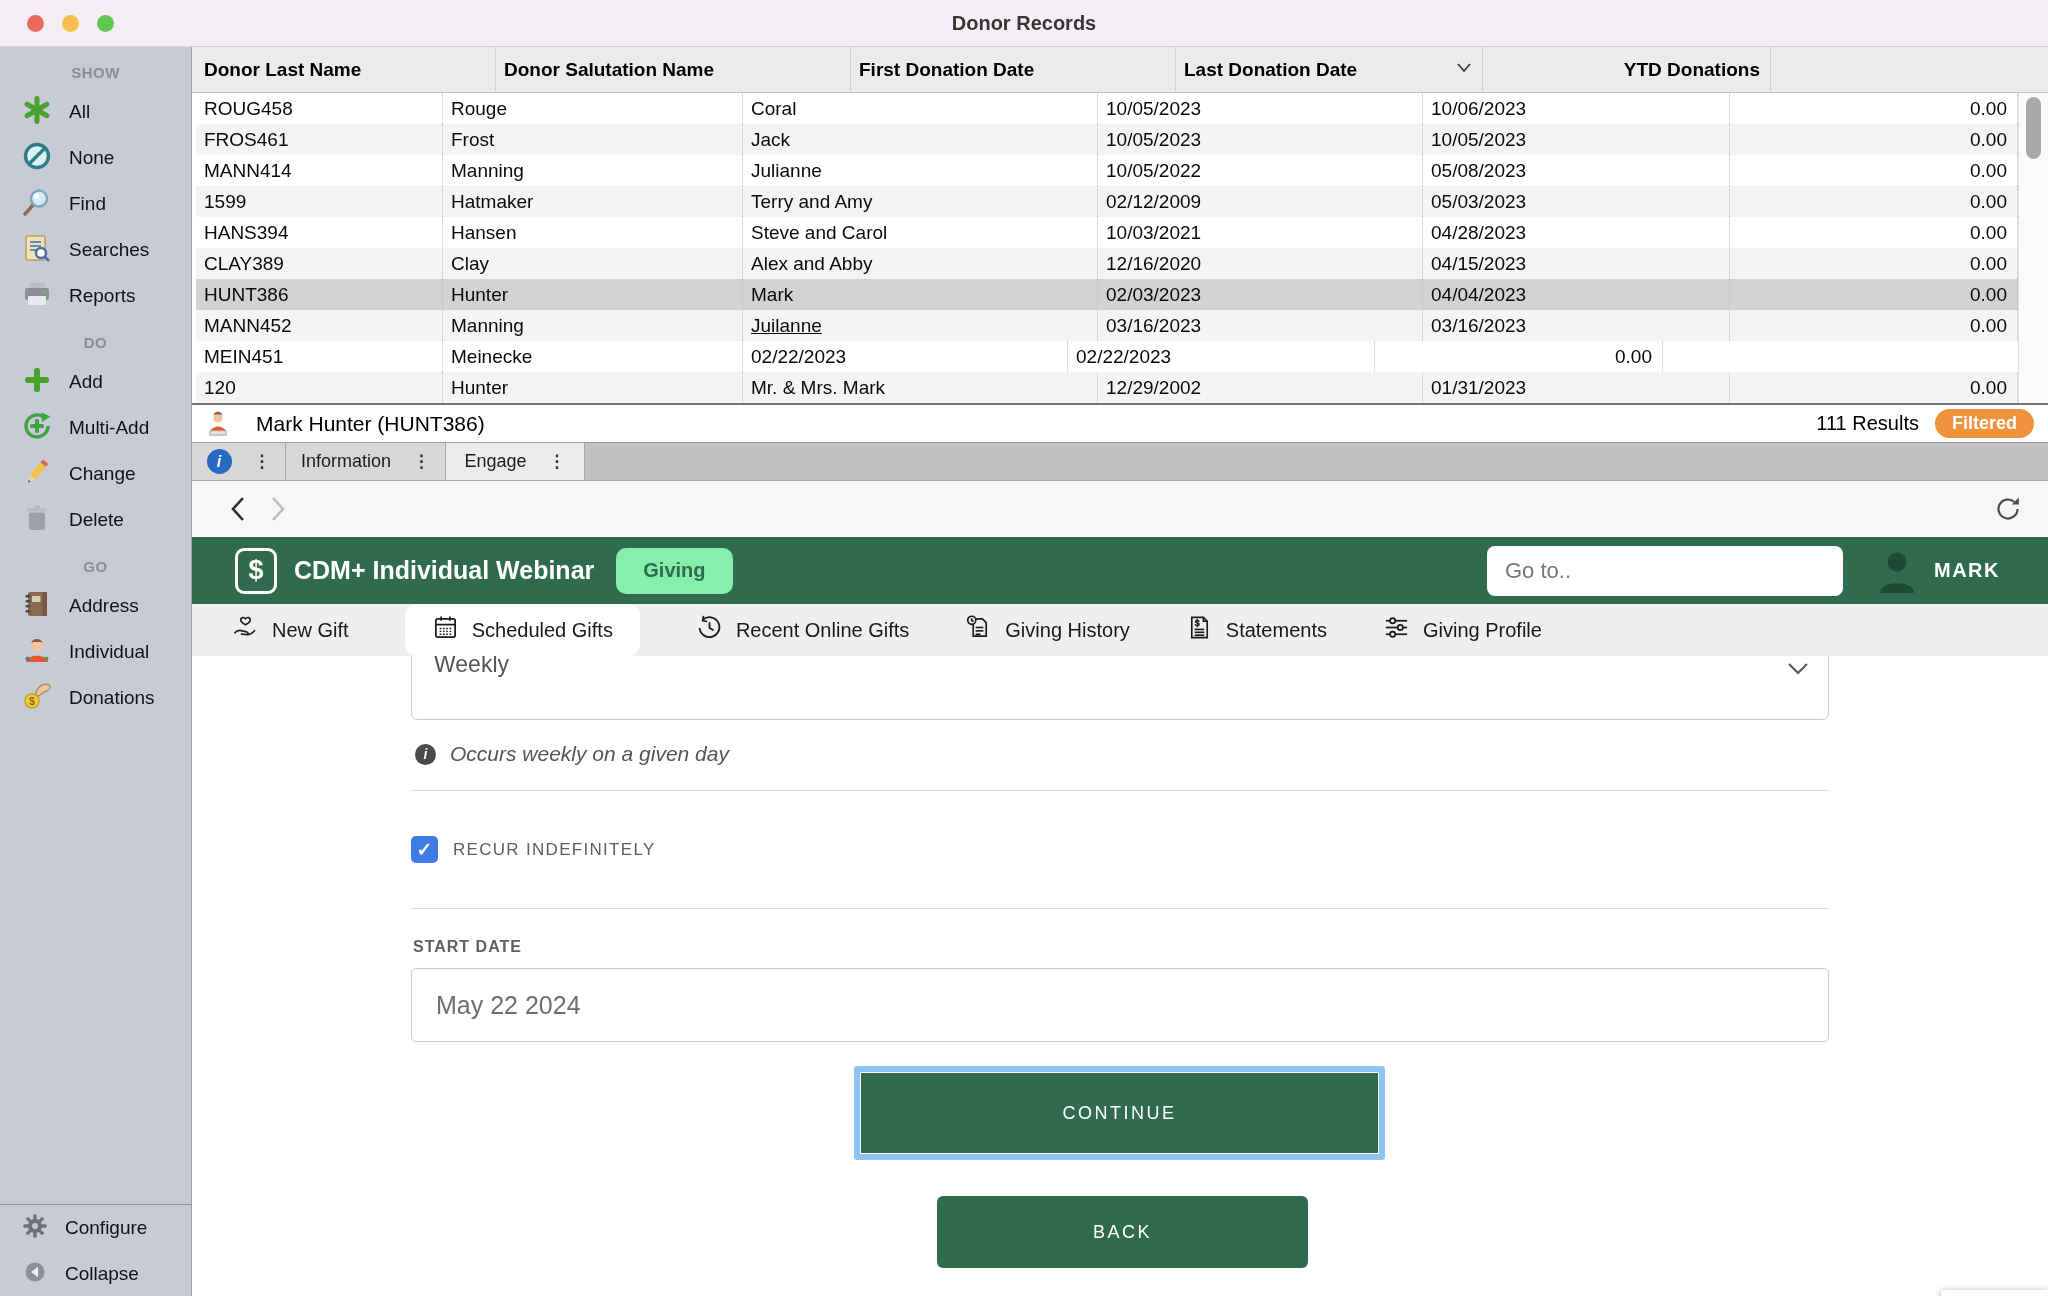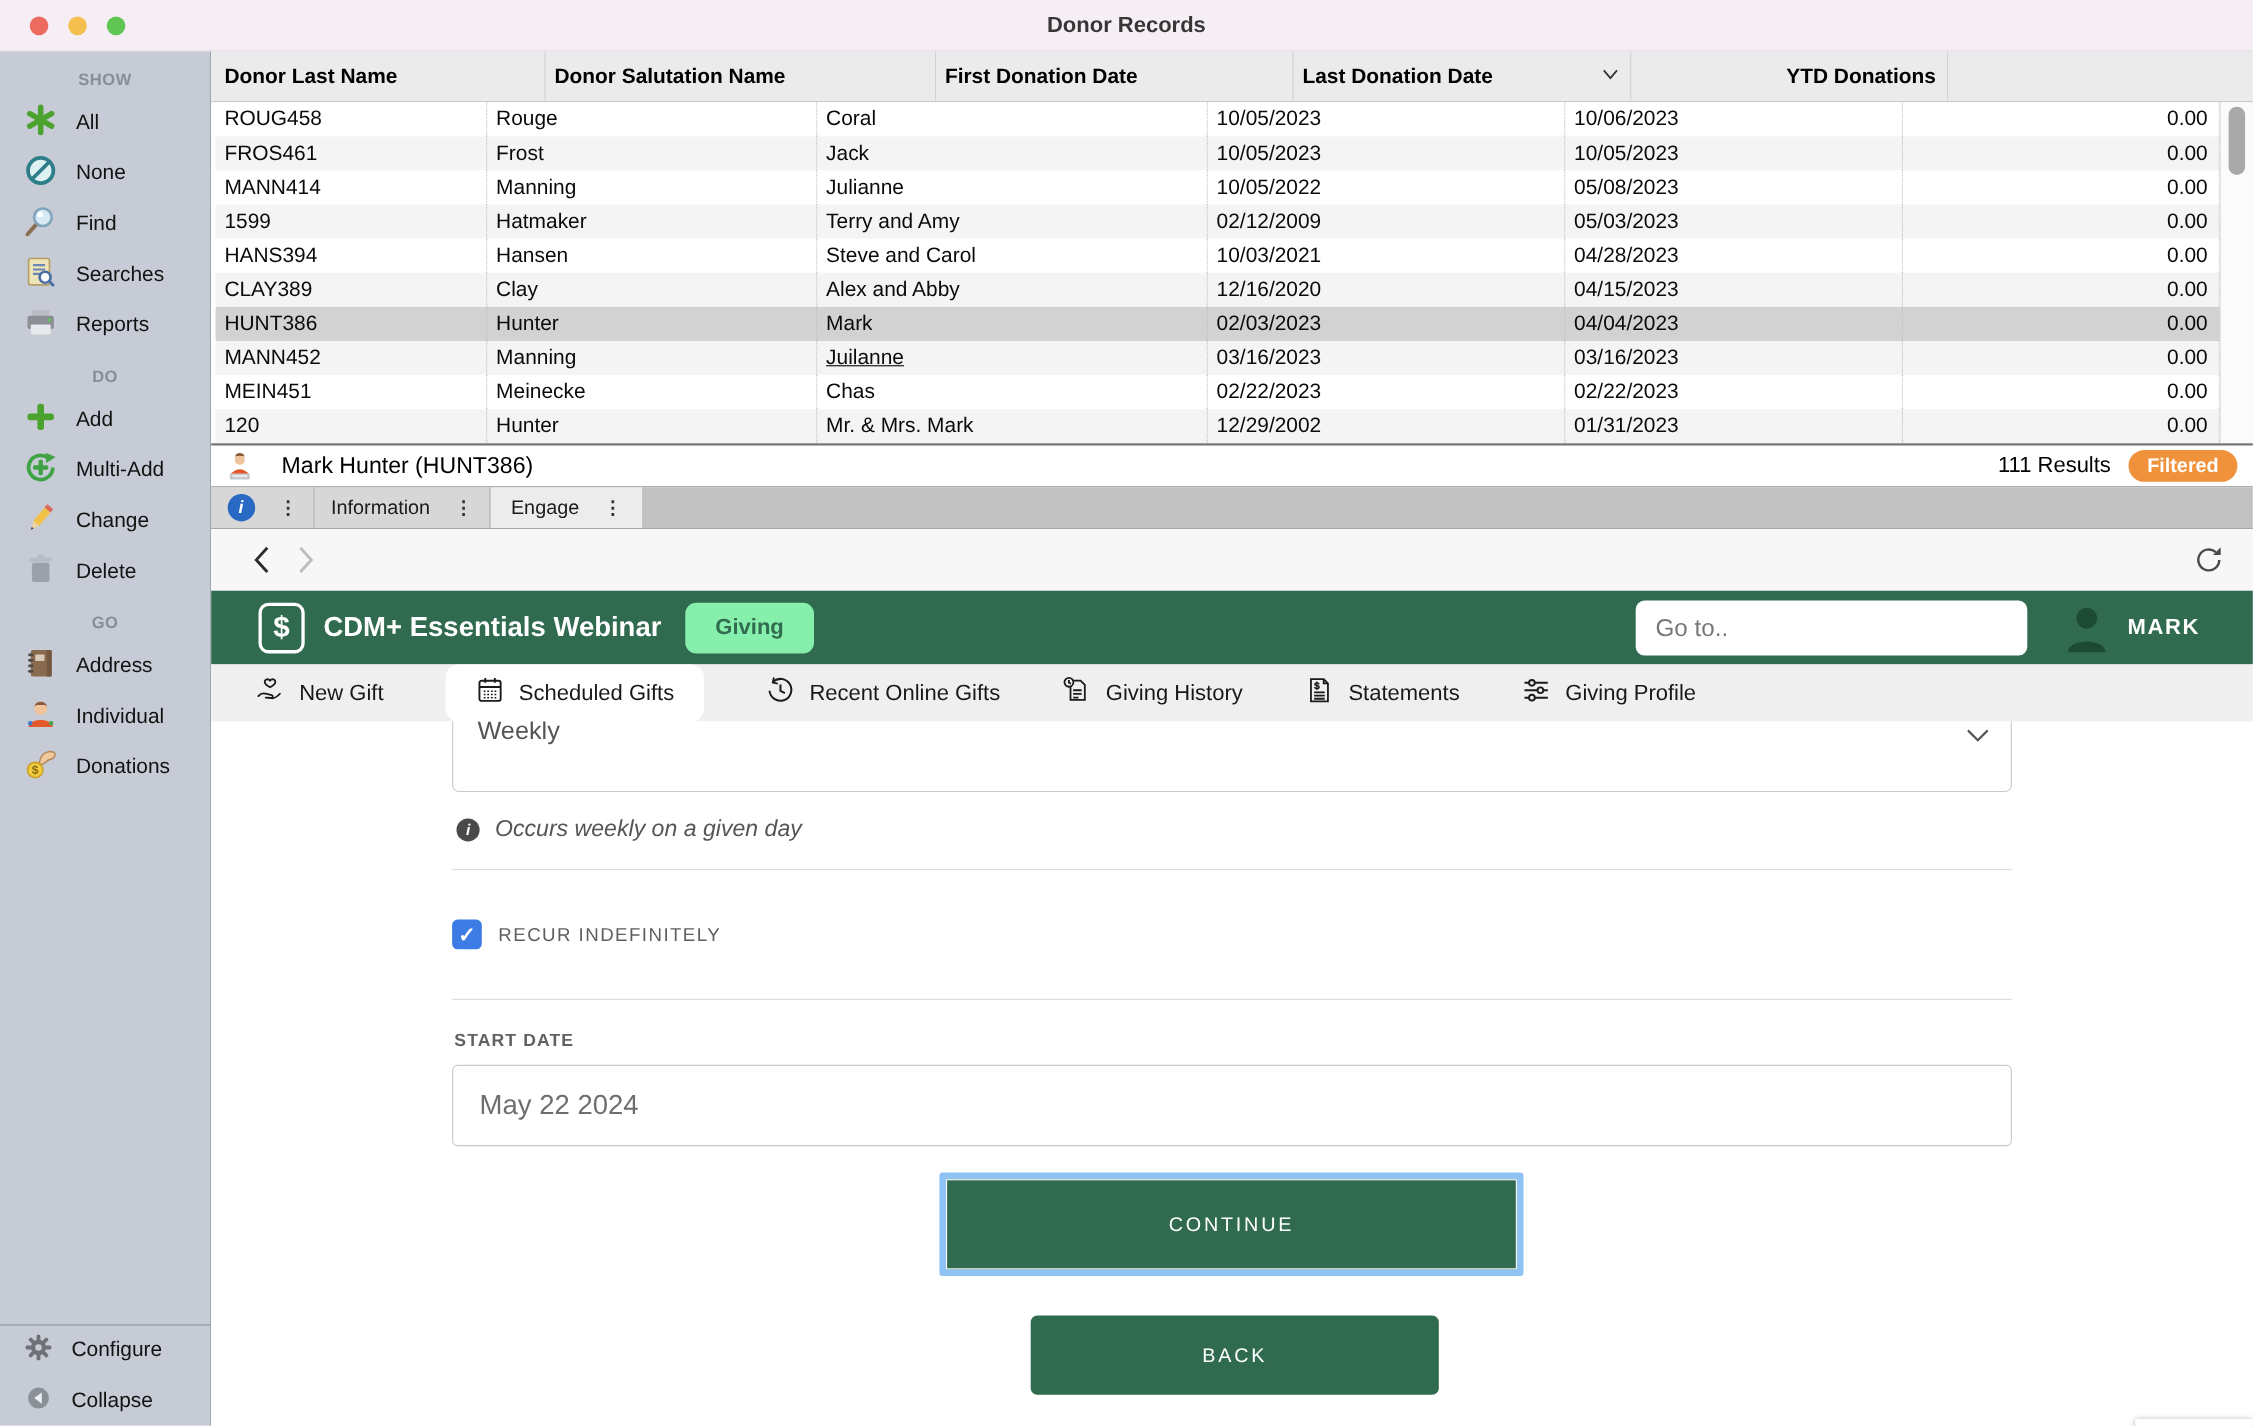--- a/index.html
+++ b/index.html
@@ -378,21 +378,20 @@
           <div class="tcell" style="width: 247px;">MANN452</div>
           <div class="tcell" style="width: 300px;">Manning</div>
           <div class="tcell" style="width: 355px; text-decoration: underline;">Juilanne</div>
           <div class="tcell" style="width: 325px;">03/16/2023</div>
           <div class="tcell" style="width: 307px;">03/16/2023</div>
           <div class="tcell num" style="width: 288px;">0.00</div>
         </div>
         <div class="trow">
           <div class="tcell" style="width: 247px;">MEIN451</div>
           <div class="tcell" style="width: 300px;">Meinecke</div>
-          <div class="tcell" style="width: 355px;">Chas</div>
           <div class="tcell" style="width: 325px;">02/22/2023</div>
           <div class="tcell" style="width: 307px;">02/22/2023</div>
           <div class="tcell num" style="width: 288px;">0.00</div>
         </div>
         <div class="trow stripe">
           <div class="tcell" style="width: 247px;">120</div>
           <div class="tcell" style="width: 300px;">Hunter</div>
           <div class="tcell" style="width: 355px;">Mr. &amp; Mrs. Mark</div>
           <div class="tcell" style="width: 325px;">12/29/2002</div>
           <div class="tcell" style="width: 307px;">01/31/2023</div>
@@ -442,21 +441,21 @@
       <svg class="refresh" width="28" height="28" viewBox="0 0 28 28">
         <path d="M23.5 14 a9.5 9.5 0 1 1 -3.2 -7.1" fill="none" stroke="#4a4a4a" stroke-width="2.2"></path>
         <polygon points="24.8,2.5 24.8,9.5 17.8,9.5" fill="#4a4a4a"></polygon>
       </svg>
     </div>
 
     <div class="webview">
 
       <div class="gheader">
         <div class="dollar-badge">$</div>
-        <div class="brand">CDM+ Essentials Webinar</div>
+        <div class="brand">CDM+ Individual Webinar</div>
         <button class="giving-btn">Giving</button>
         <div class="gh-spacer"></div>
         <input class="goto" placeholder="Go to.." style="">
         <svg class="avatar" viewBox="0 0 48 48">
           <circle cx="24" cy="15" r="9.5" fill="#1C4A34"></circle>
           <path d="M7 46 c0-13 34-13 34 0 z" fill="#1C4A34"></path>
         </svg>
         <span class="user-name">MARK</span>
       </div>
 

